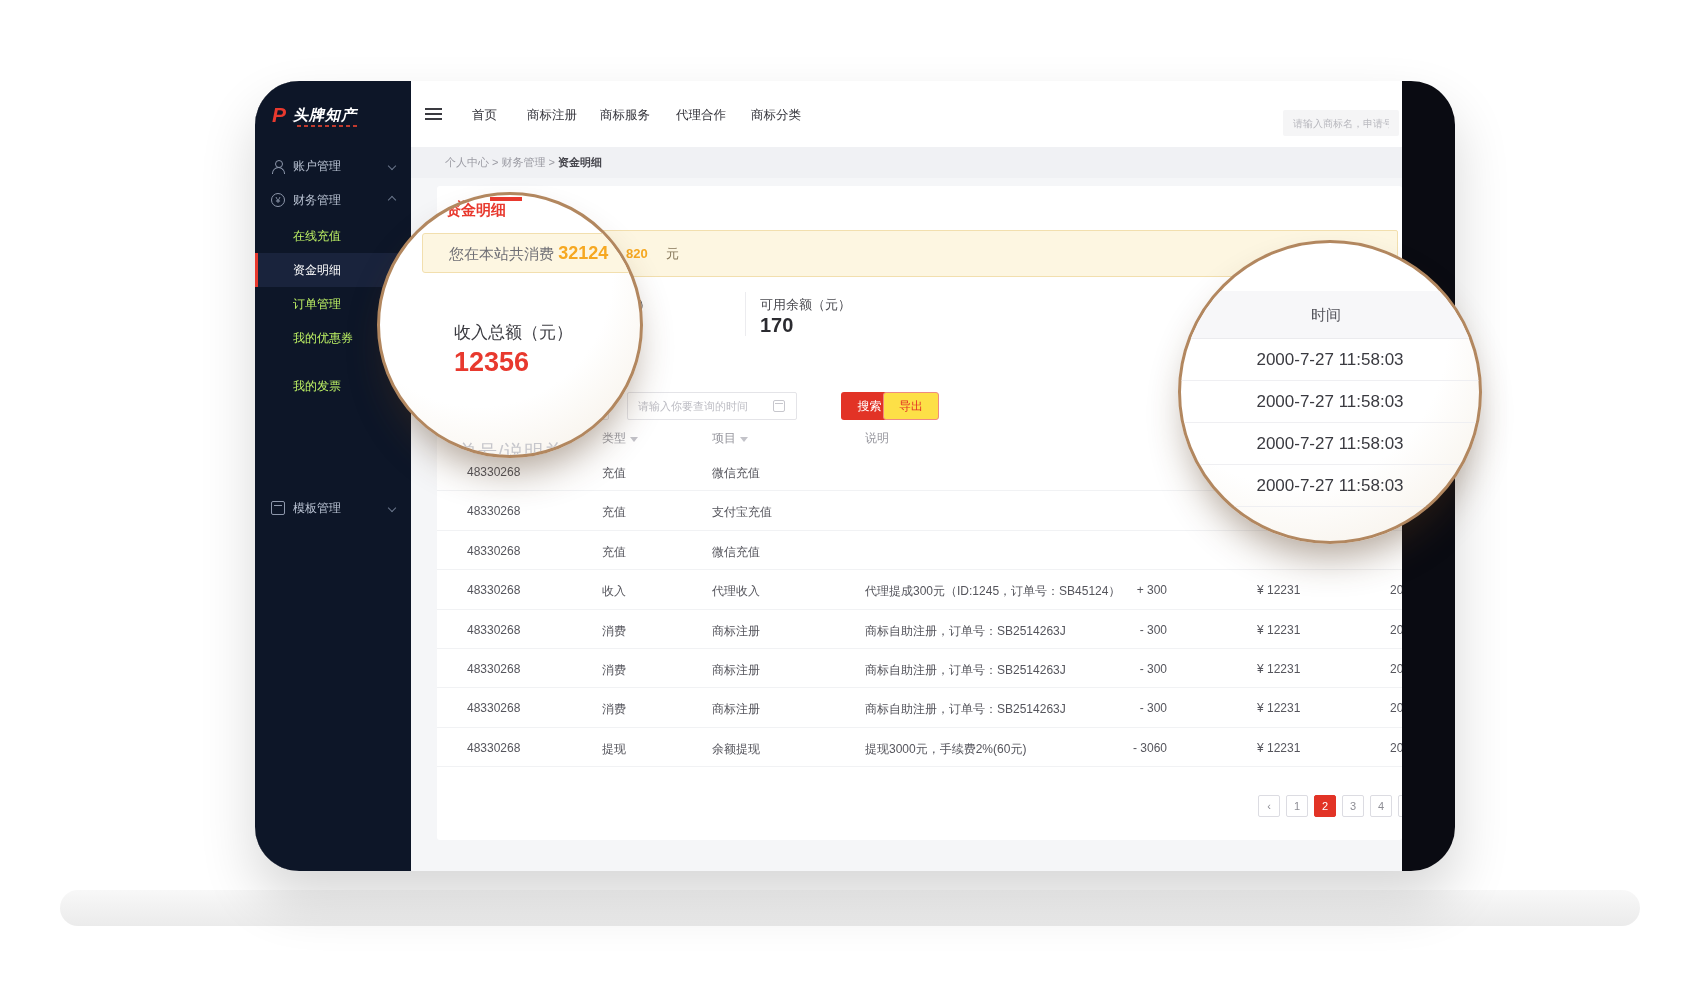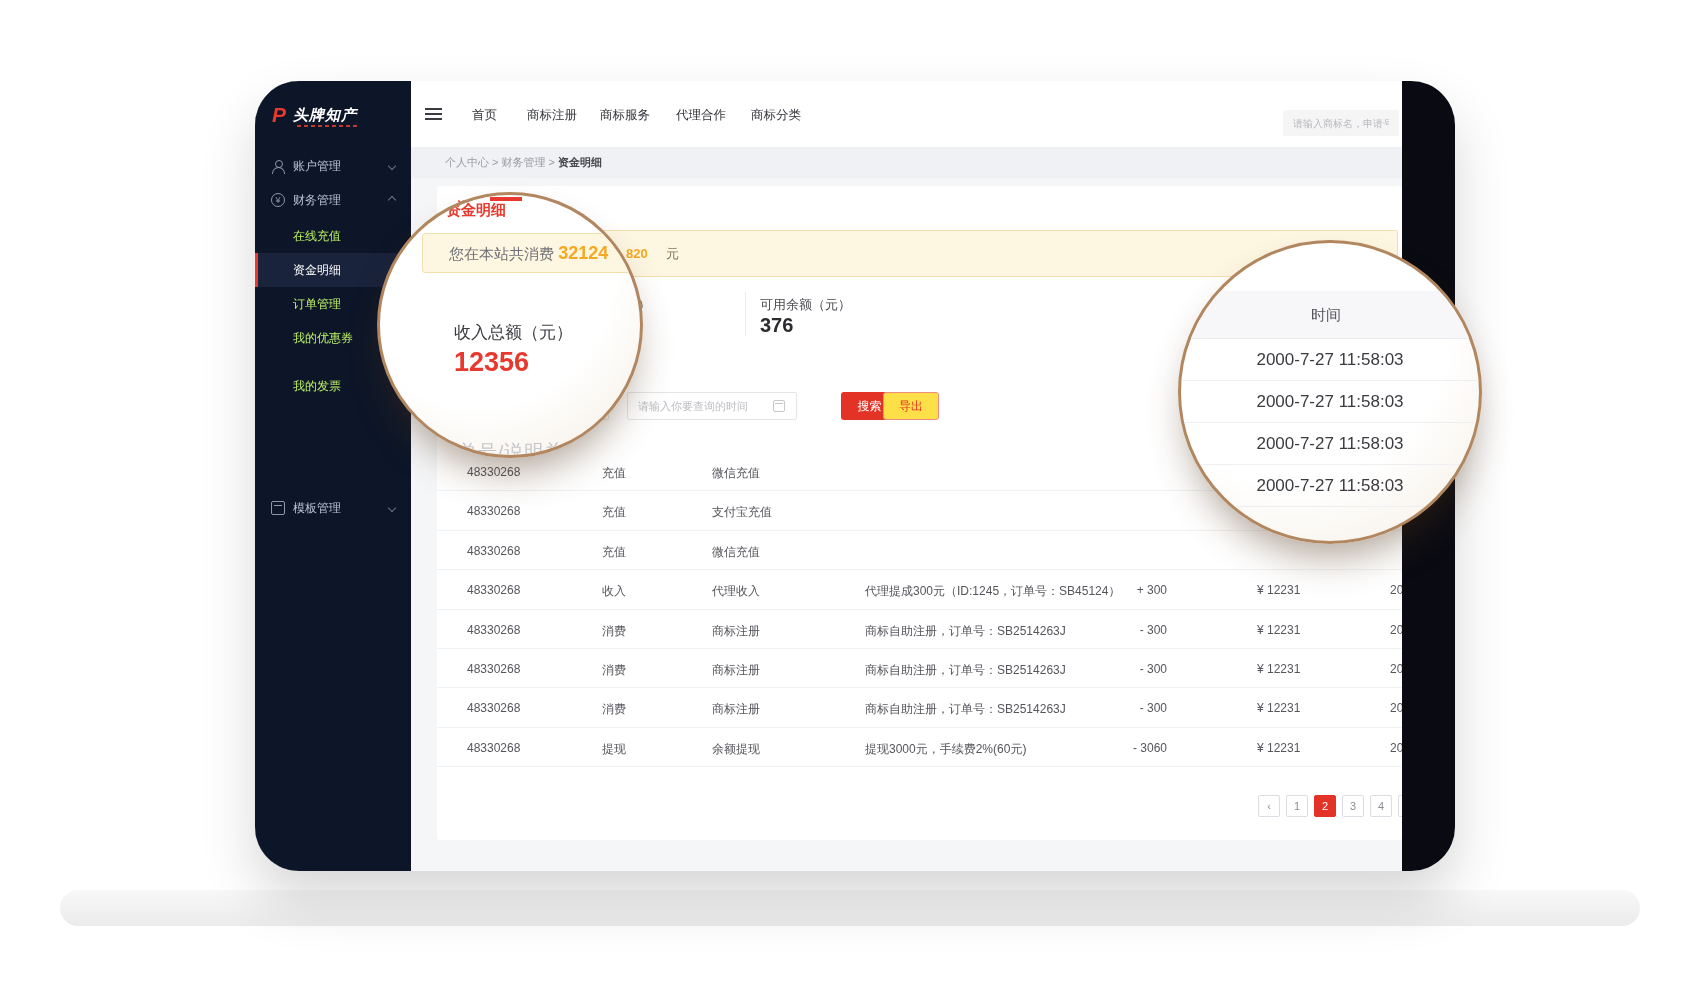--- a/index.html
+++ b/index.html
@@ -196,28 +196,34 @@
             <span class="unit">元</span>
           </div>
 
           <span class="stat-label" style="left:18px;">收入总额（元）</span>
           <span class="stat-value" style="left:18px;color:#e8392e;">12356</span>
           <span class="stat-div" style="left:108px;"></span>
           <span class="stat-label" style="left:123px;">支出总额（元）</span>
           <span class="stat-value" style="left:123px;"></span>
           <span class="stat-div" style="left:308px;"></span>
           <span class="stat-label" style="left:323px;">可用余额（元）</span>
-          <span class="stat-value" style="left:323px;">376</span>
+          <span class="stat-value" style="left:323px;">170</span>
 
           <input class="f-input" style="left: 18px; width: 154px;" placeholder="订单号/说明关键字">
           <input class="f-input" style="left: 190px; width: 170px;" placeholder="请输入你要查询的时间">
           <span class="cal-icon"></span>
           <button class="btn-search">搜索</button>
           <button class="btn-export">导出</button>
 
+          <div class="thead">
+            <span style="left:30px;"></span>
+            <span style="left:165px;"><i style="font-style:normal;">类型</i><i class="caret"></i></span>
+            <span style="left:275px;"><i style="font-style:normal;">项目</i><i class="caret"></i></span>
+            <span style="left:428px;">说明</span>
+          </div>
 
           <div class="tbody" id="tbody">
   <div class="trow">
     <span class="c-order">48330268</span>
     <span class="c-type">充值</span>
     <span class="c-project">微信充值</span>
     <span class="c-desc"></span>
     <span class="c-amount"></span>
     <span class="c-balance"></span>
     <span class="c-time"></span>

